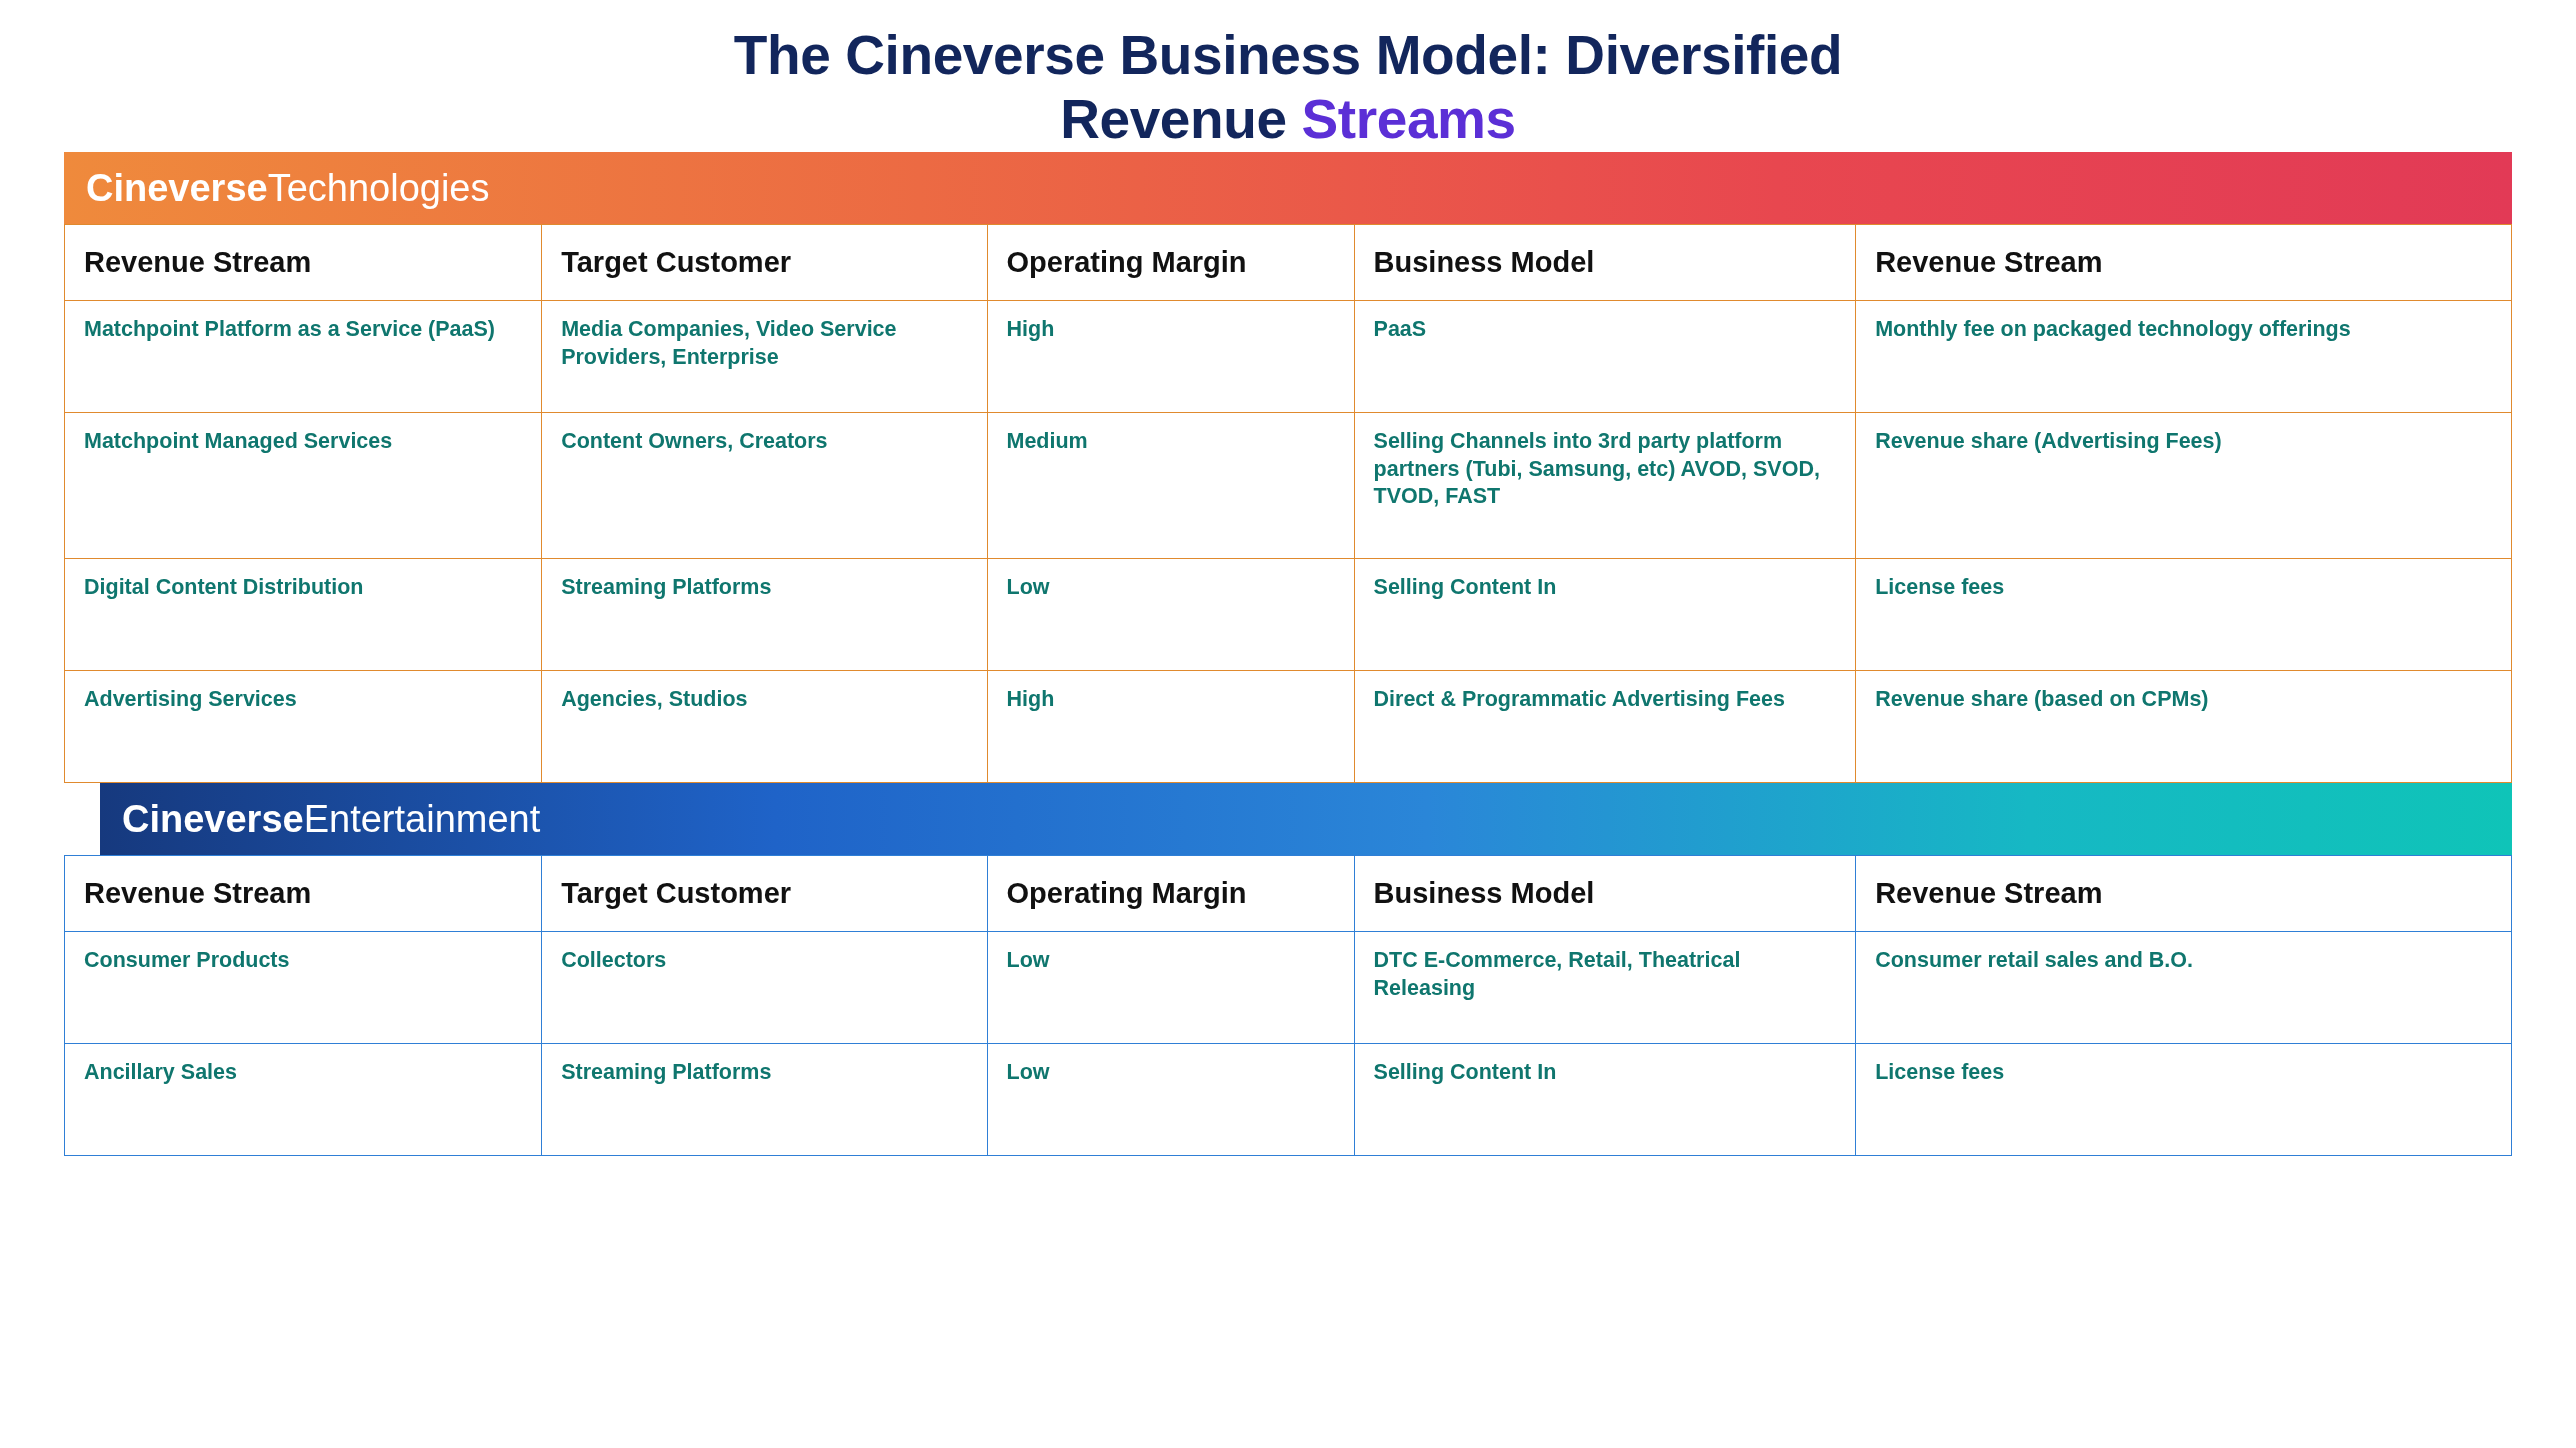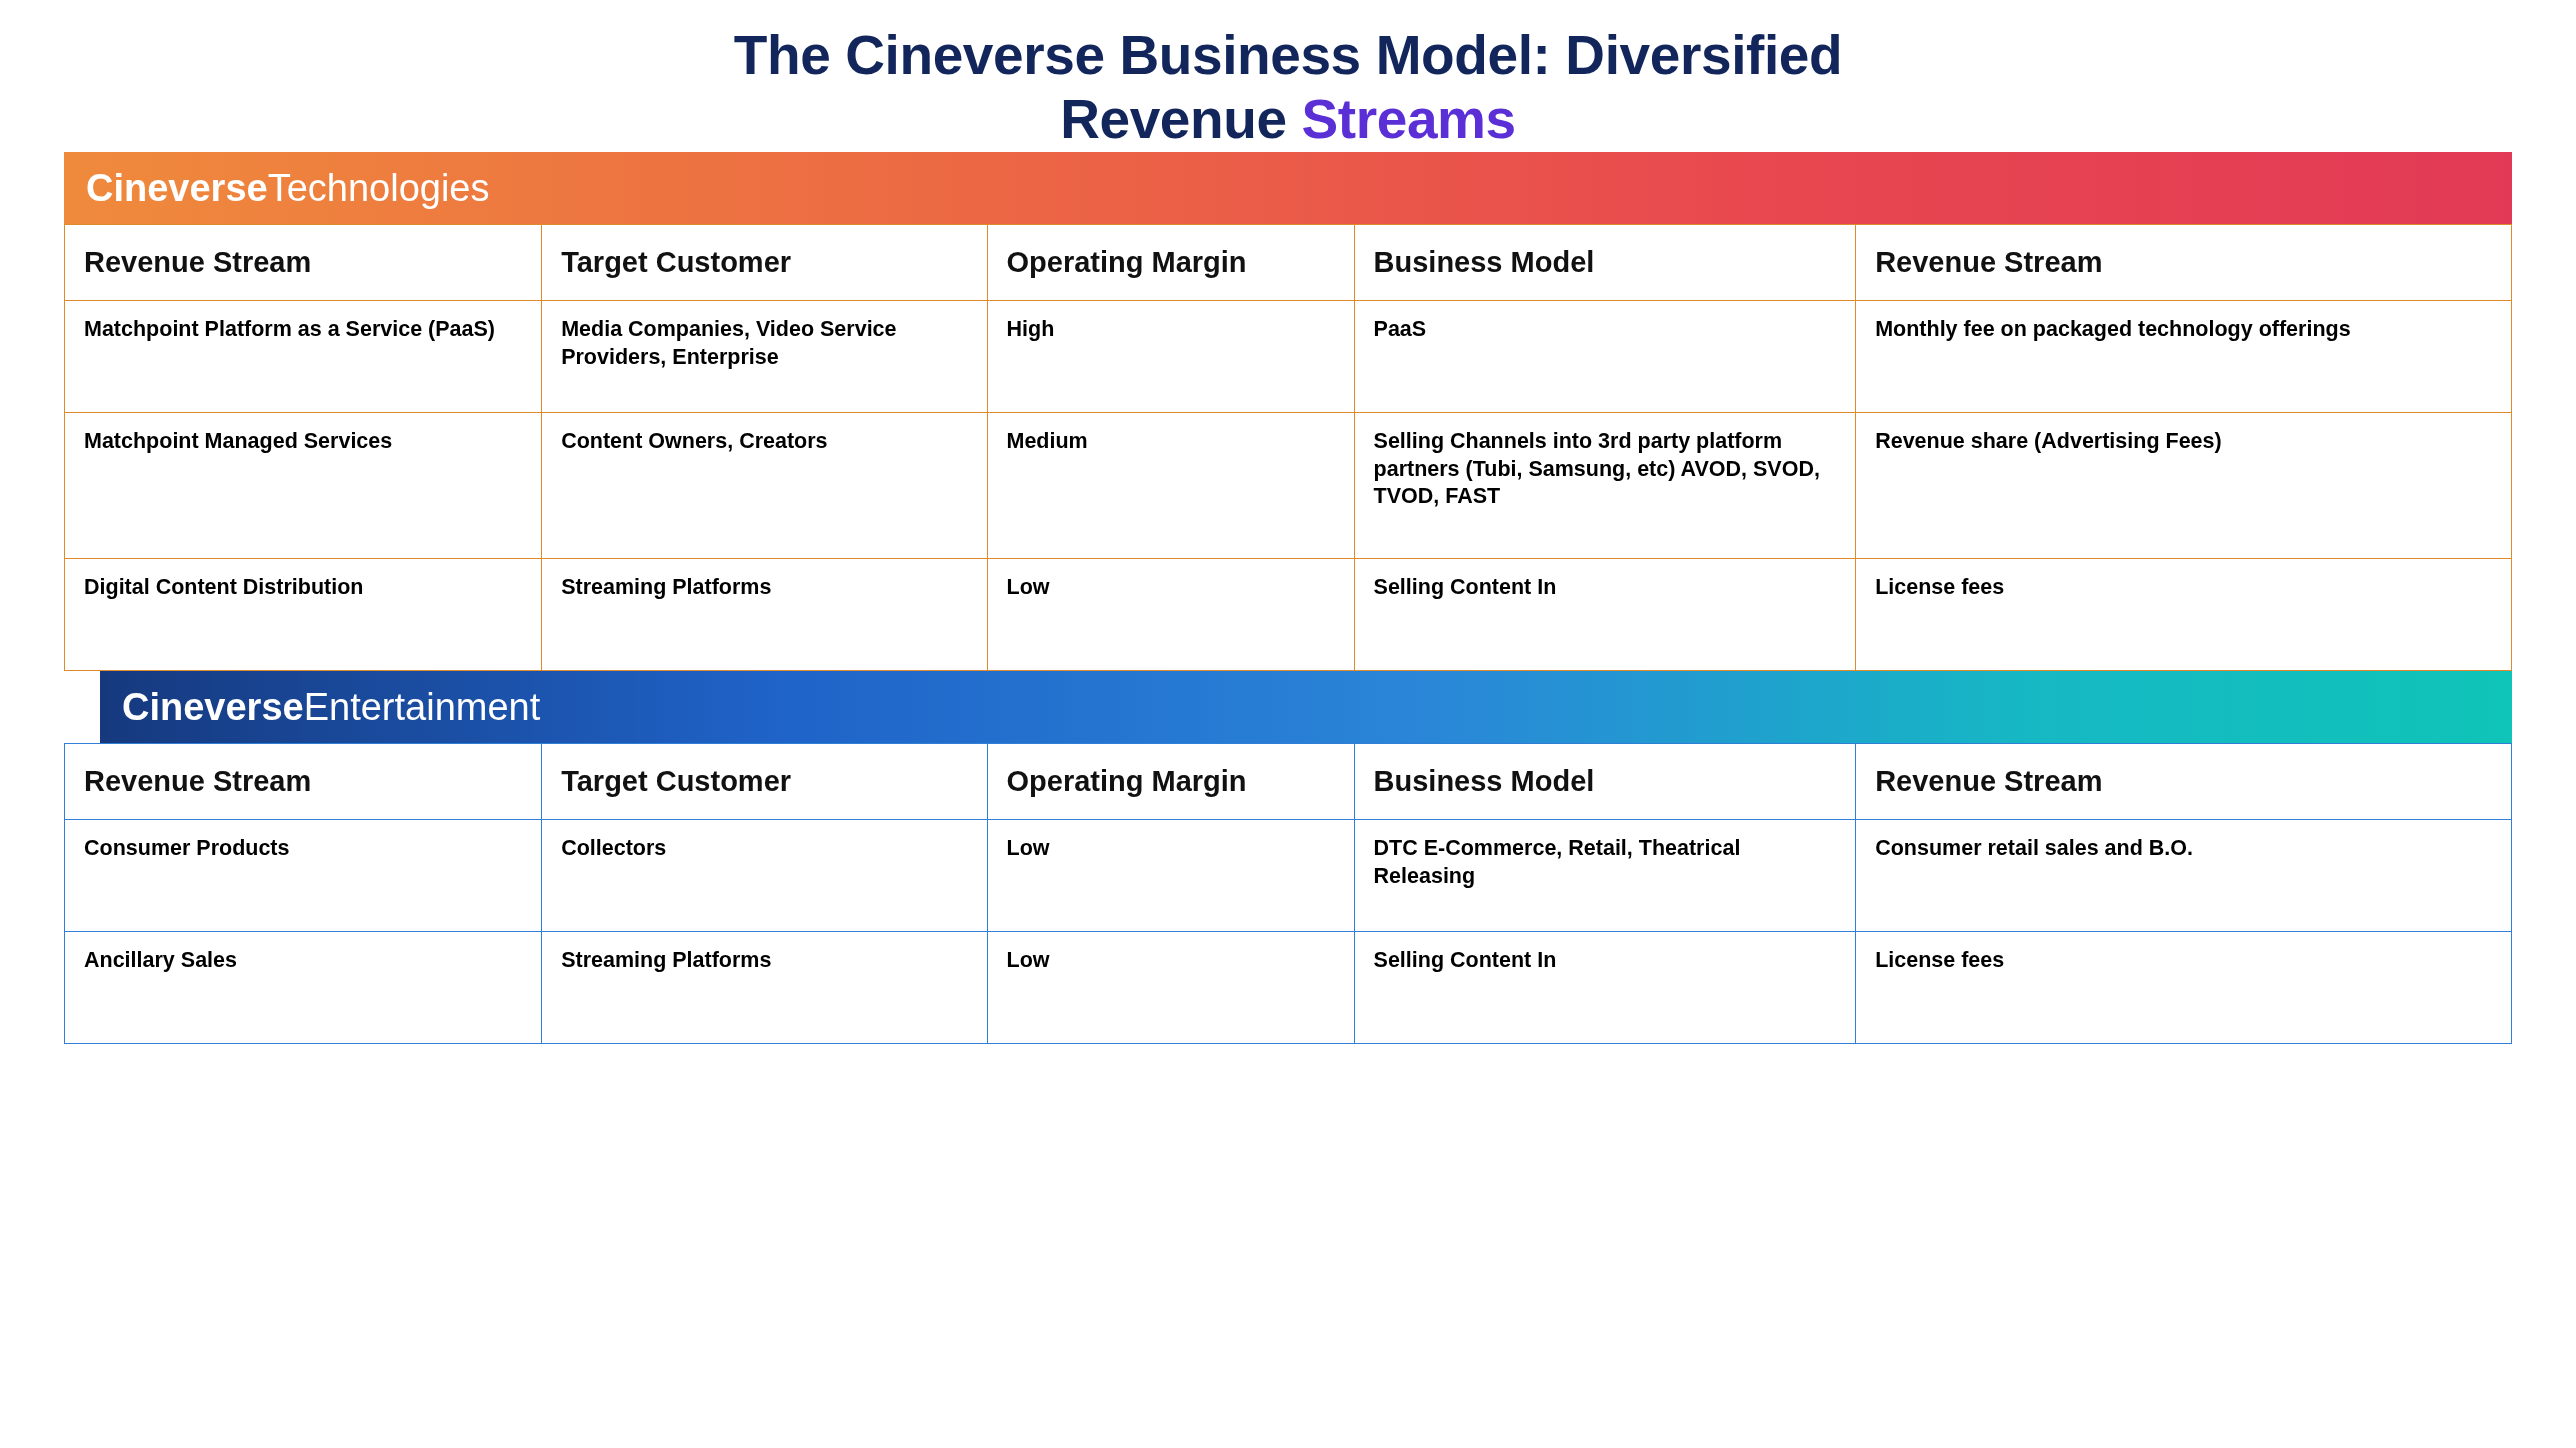--- a/index.html
+++ b/index.html
@@ -83,21 +83,21 @@
   }
   th {
     font-size: 29px;
     font-weight: bold;
     color: #111111;
     height: 76px;
     vertical-align: middle;
   }
   td {
     font-size: 21.5px;
-    color: #000000;
+    color: #0f766e;
     line-height: 1.28;
   }
   .tbl-tech td {
     font-weight: bold;
   }
   .tbl-ent td {
     font-weight: bold;
   }
   .row-h-1 { height: 112px; }
   .row-h-2 { height: 146px; }
@@ -155,20 +155,27 @@
             <td>Selling Channels into 3rd party platform partners (Tubi, Samsung, etc) AVOD, SVOD, TVOD, FAST</td>
             <td>Revenue share (Advertising Fees)</td>
           </tr>
           <tr class="row-h-1">
             <td>Digital Content Distribution</td>
             <td>Streaming Platforms</td>
             <td>Low</td>
             <td>Selling Content In</td>
             <td>License fees</td>
           </tr>
+          <tr class="row-h-1">
+            <td>Advertising Services</td>
+            <td>Agencies, Studios</td>
+            <td>High</td>
+            <td>Direct &amp; Programmatic Advertising Fees</td>
+            <td>Revenue  share (based on CPMs)</td>
+          </tr>
         </tbody>
       </table>
     </div>
 
     <div class="section">
       <div class="band band-ent">
         <div class="band-label"><b>Cineverse</b><span>Entertainment</span></div>
       </div>
       <table class="tbl-ent">
         <colgroup>

